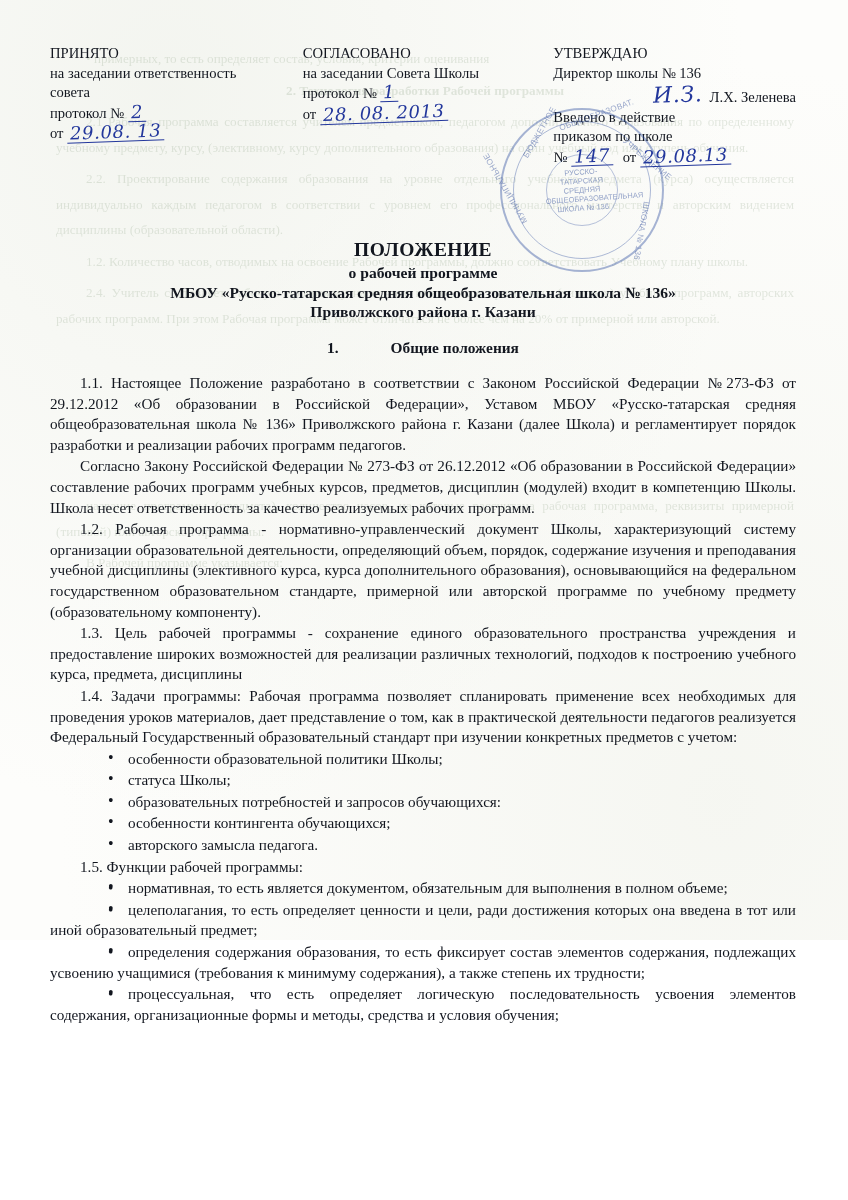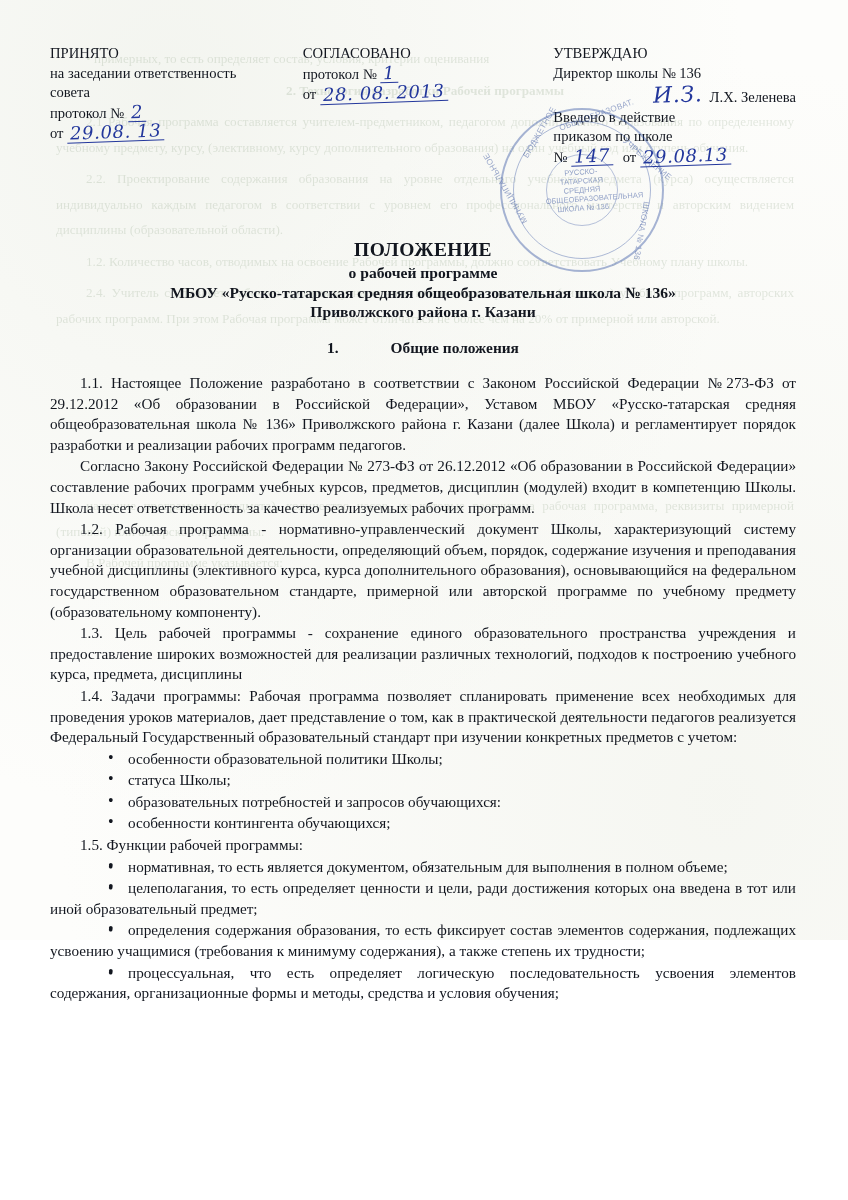--- a/index.html
+++ b/index.html
@@ -238,20 +238,21 @@
           <span class="hand ul-line">2</span>
         </div>
         <div class="line-item">
           <span>от</span>
           <span class="hand ul-line">29.08. 13</span>
         </div>
       </div>
 
       <div class="col-mid">
         <div>СОГЛАСОВАНО</div>
+        <div>на заседании Совета Школы</div>
         <div class="line-item">
           <span>протокол №</span>
           <span class="hand ul-line">1</span>
         </div>
         <div class="line-item">
           <span>от</span>
           <span class="hand ul-line">28. 08. 2013</span>
         </div>
       </div>
 
@@ -299,20 +300,21 @@
       <p>Согласно Закону Российской Федерации № 273-ФЗ от 26.12.2012 «Об образовании в Российской Федерации» составление рабочих программ учебных курсов, предметов, дисциплин (модулей) входит в компетенцию Школы. Школа несет ответственность за качество реализуемых рабочих программ.</p>
       <p>1.2. Рабочая программа  -  нормативно-управленческий документ Школы, характеризующий систему организации образовательной деятельности, определяющий объем, порядок, содержание изучения и преподавания учебной дисциплины (элективного курса,  курса дополнительного образования), основывающийся на федеральном государственном образовательном стандарте, примерной или авторской программе по учебному предмету (образовательному компоненту).</p>
       <p>1.3. Цель рабочей программы - сохранение единого образовательного пространства учреждения и предоставление широких возможностей для реализации различных технологий, подходов к построению учебного курса, предмета, дисциплины</p>
       <p>1.4. Задачи программы:  Рабочая программа позволяет спланировать применение всех необходимых для проведения уроков материалов, дает представление о том, как в практической деятельности педагогов реализуется Федеральный Государственный образовательный стандарт при изучении конкретных предметов с учетом:</p>
 
       <ul class="bullets">
         <li>особенности образовательной политики Школы;</li>
         <li>статуса Школы;</li>
         <li>образовательных потребностей и запросов обучающихся:</li>
         <li>особенности контингента обучающихся;</li>
+        <li>авторского замысла педагога.</li>
       </ul>
 
       <p>1.5. Функции рабочей программы:</p>
 
       <ul class="bullets">
         <li class="wrap just-hang"><span class="b-mark"></span><span>нормативная, то есть является документом, обязательным для выполнения в полном объеме;</span></li>
         <li class="wrap just-hang"><span class="b-mark"></span><span>целеполагания, то есть определяет ценности и цели, ради достижения которых она введена в тот или иной образовательный предмет;</span></li>
         <li class="wrap just-hang"><span class="b-mark"></span><span>определения содержания образования, то есть фиксирует состав элементов содержания, подлежащих усвоению учащимися (требования к минимуму содержания), а также степень их трудности;</span></li>
         <li class="wrap just-hang"><span class="b-mark"></span><span>процессуальная, что есть определяет логическую последовательность усвоения элементов содержания, организационные формы и методы, средства и условия обучения;</span></li>
       </ul>

